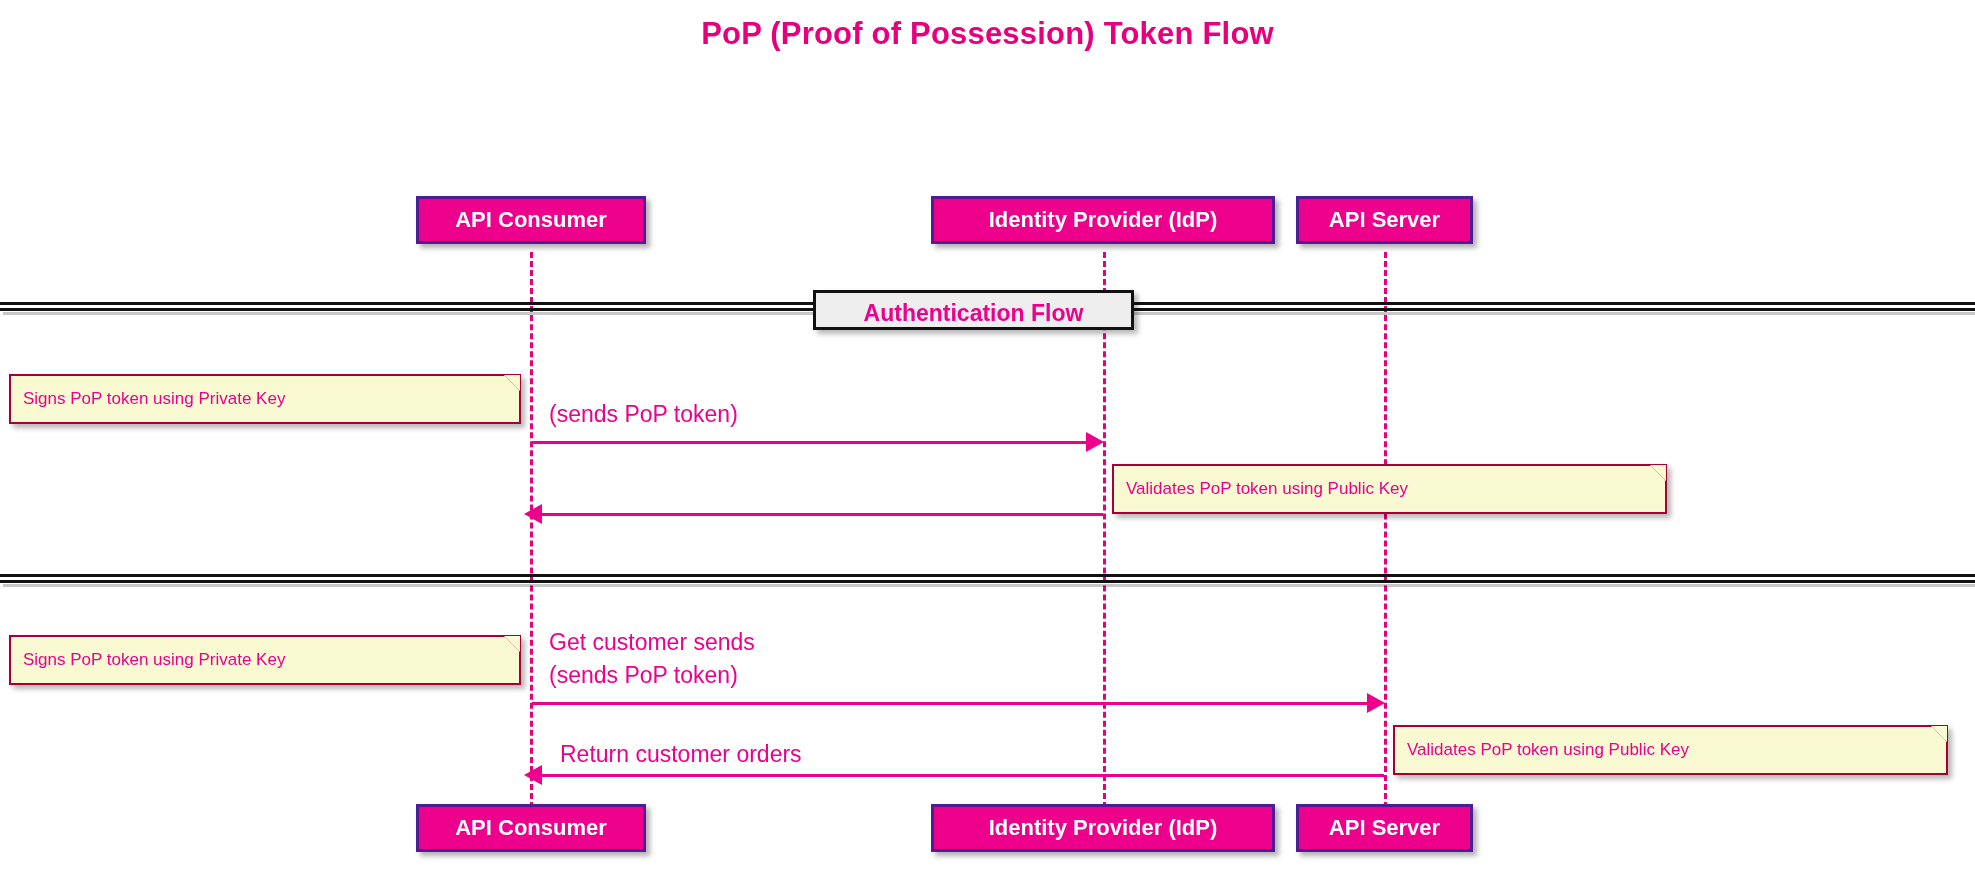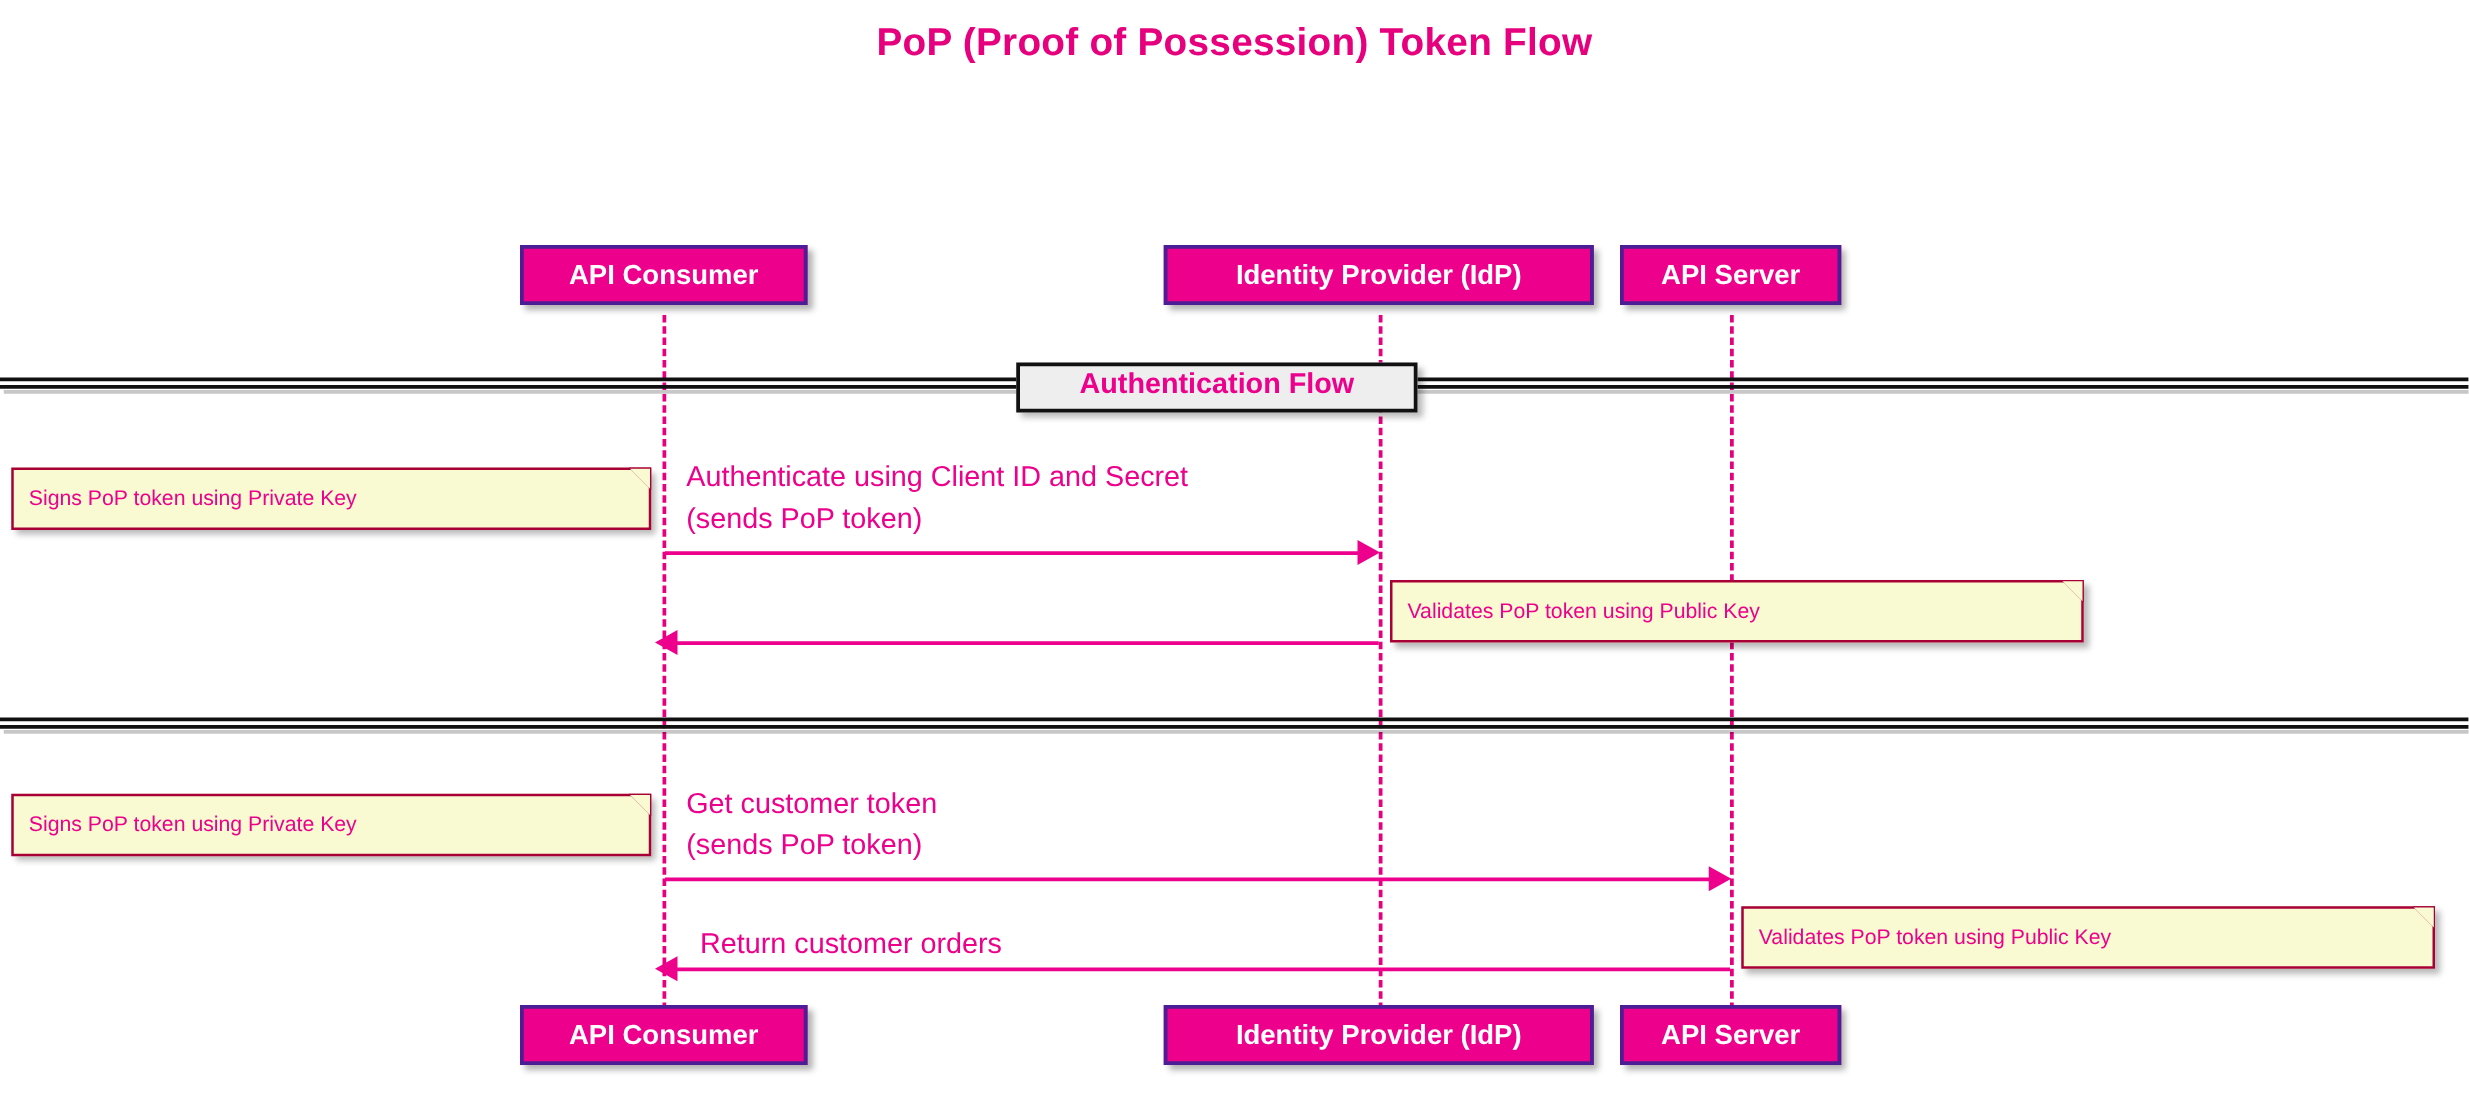--- a/index.html
+++ b/index.html
@@ -91,21 +91,21 @@
   }
   .divider-box {
     position: absolute;
     background: #EEEEEE;
     border: 3px solid #111111;
     box-sizing: border-box;
     color: #EC008C;
     font-weight: bold;
     font-size: 23px;
     display: flex;
-    align-items: flex-start;
+    align-items: flex-end;
     justify-content: center;
     white-space: nowrap;
     box-shadow: 4px 4px 5px rgba(0,0,0,0.28);
     z-index: 7;
     padding: 0 16px;
   }
 
   
   .note {
     position: absolute;
@@ -199,21 +199,21 @@
   <div class="divider-box" style="left:813px; top:290px; width:321px; height:40px;">
     <span>Authentication Flow</span>
   </div>
 
   <div class="note" style="left:9px; top:374px; width:512px; height:50px;">
     <span>Signs PoP token using Private Key</span>
     <span class="fold"></span>
     <span class="fold-inner"></span>
   </div>
 
-  <div class="msg-label" style="left:549px; top:365px;"><span>Authenticate using Client ID and Secret</span><br><span>(sends PoP token)</span></div>
+  <div class="msg-label" style="left:549px; top:365px;"><br><span>(sends PoP token)</span></div>
   <div class="msg-line" style="left:532px; top:441px; width:558px;"></div>
   <div class="arrow-head right" style="left:1086px; top:432px;"></div>
 
   <div class="note" style="left:1112px; top:464px; width:555px; height:50px;">
     <span>Validates PoP token using Public Key</span>
     <span class="fold"></span>
     <span class="fold-inner"></span>
   </div>
 
   <div class="msg-line" style="left:540px; top:513px; width:563px;"></div>
@@ -222,21 +222,21 @@
   <div class="divider-rail" style="top:574px;">
     <div class="rail-shadow"></div>
   </div>
 
   <div class="note" style="left:9px; top:635px; width:512px; height:50px;">
     <span>Signs PoP token using Private Key</span>
     <span class="fold"></span>
     <span class="fold-inner"></span>
   </div>
 
-  <div class="msg-label" style="left:549px; top:626px;"><span>Get customer token</span><br><span>(sends PoP token)</span></div>
+  <div class="msg-label" style="left:549px; top:626px;"><span>Get customer sends</span><br><span>(sends PoP token)</span></div>
   <div class="msg-line" style="left:532px; top:702px; width:839px;"></div>
   <div class="arrow-head right" style="left:1367px; top:693px;"></div>
 
   <div class="note" style="left:1393px; top:725px; width:555px; height:50px;">
     <span>Validates PoP token using Public Key</span>
     <span class="fold"></span>
     <span class="fold-inner"></span>
   </div>
 
   <div class="msg-label" style="left:560px; top:738px;"><span>Return customer orders</span></div>

